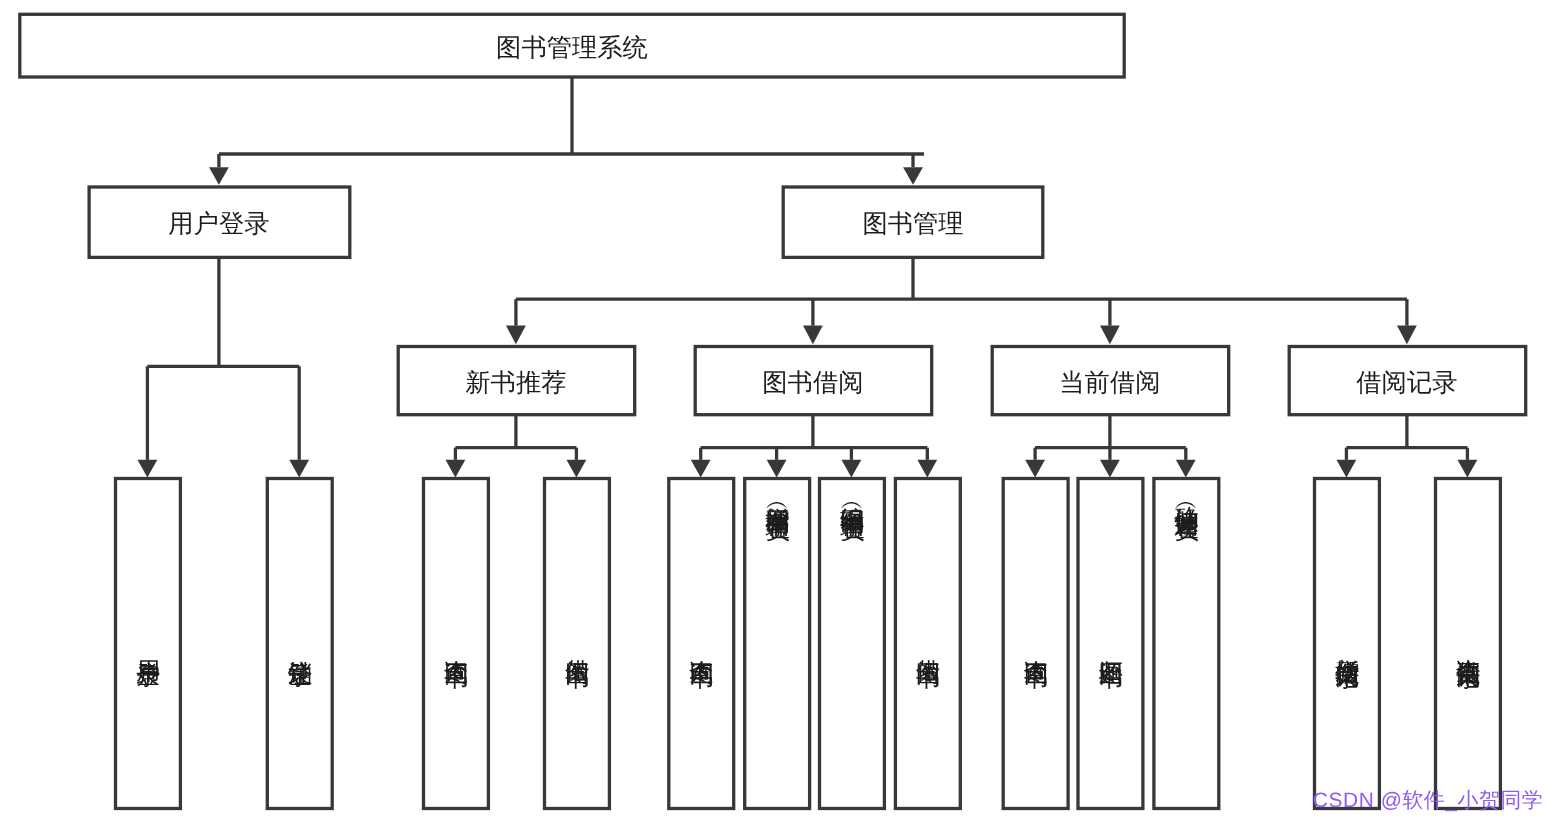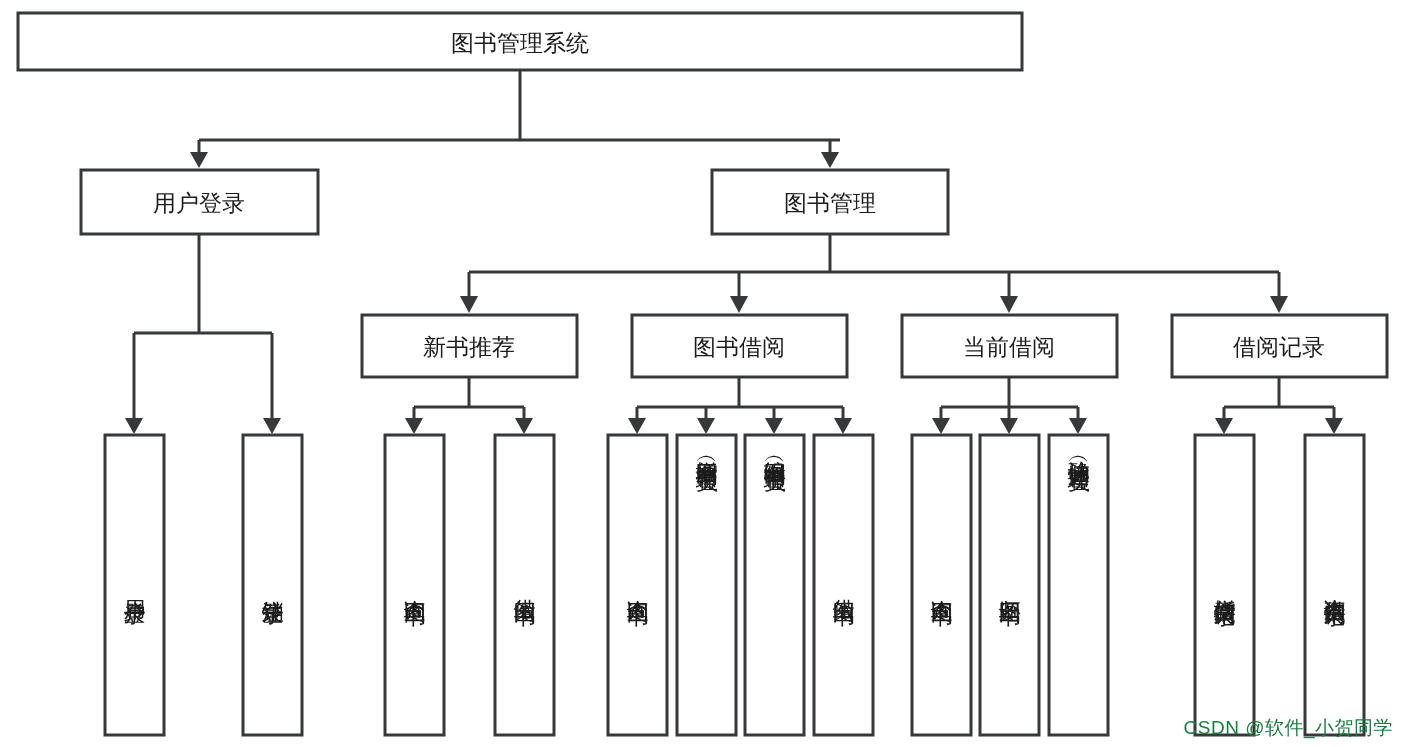--- a/index.html
+++ b/index.html
@@ -58,25 +58,25 @@
     letter-spacing: 1.5px;
     display: flex;
     align-items: center;
     justify-content: center;
     text-align: center;
     white-space: nowrap;
     pointer-events: none;
   }
   .watermark {
     position: absolute;
-    right: 12px;
+    right: 2px;
     bottom: 6px;
     font-family: "Liberation Sans", "DejaVu Sans", sans-serif;
     font-size: 19px;
-    color: #15803d;
+    color: #8b5cf6;
     white-space: nowrap;
     letter-spacing: 0.5px;
   }
 </style>
 </head>
 <body>
 
 <div id="diagram-root">
 
   <svg class="diagram-svg" viewBox="0 0 1405 747" xmlns="http://www.w3.org/2000/svg">

